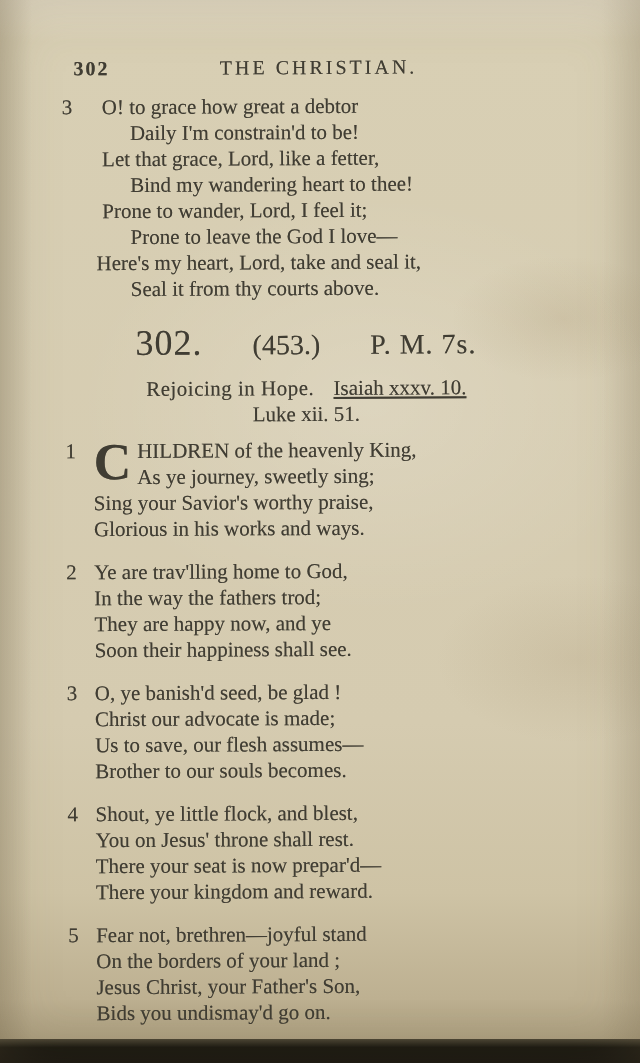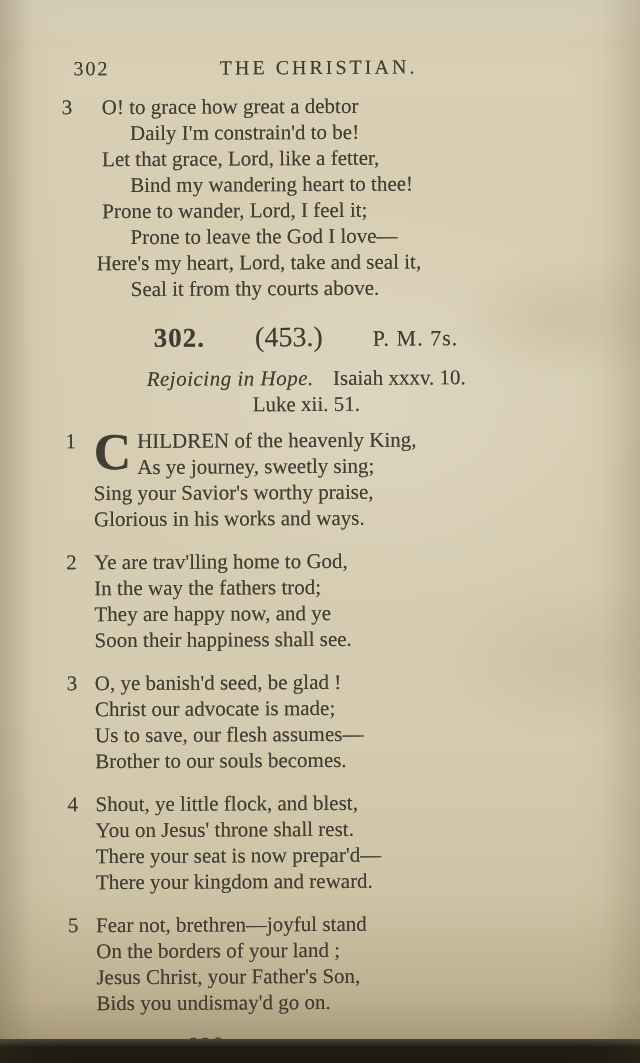--- a/index.html
+++ b/index.html
@@ -25,40 +25,40 @@
     position:absolute;left:0;top:0;width:640px;
     padding:56px 90px 0 64px;box-sizing:border-box;
     color:#403d33;
     transform:rotate(-0.3deg);
     text-shadow:0 0 0.5px rgba(64,61,51,0.55);
   }
   .running-head{
     display:grid;grid-template-columns:1fr auto 1fr;align-items:baseline;
     font-size:20px;margin-bottom:14px;
   }
-  .folio{justify-self:start;padding-left:12px;letter-spacing:2px;}
+  .folio{justify-self:start;padding-left:12px;letter-spacing:2px;font-weight:bold;}
   .head-title{justify-self:center;letter-spacing:3px;transform:translateX(14px);}
   .stanza{position:relative;font-size:21px;line-height:26px;}
   .stanza-number{position:absolute;left:0;top:0;}
   .continued{padding-left:34px;margin-bottom:20px;}
   .continued .line:nth-of-type(odd){padding-left:6px;}
   .continued .line:nth-of-type(even){padding-left:34px;}
   .continued .line:nth-of-type(7){padding-left:0;}
   .hymn-heading{
     display:flex;justify-content:center;align-items:baseline;gap:50px;
     margin:6px 0 12px 0;
   }
-  .hymn-number{font-size:27px;font-weight:bold;letter-spacing:1px;}
+  .hymn-number{font-size:36px;font-weight:normal;letter-spacing:1px;}
   .hymn-alt{font-size:28px;}
-  .hymn-meter{font-size:22px;letter-spacing:1px;}
+  .hymn-meter{font-size:28px;letter-spacing:1px;}
   .hymn-subtitle{
     text-align:center;font-size:21px;line-height:26px;margin-bottom:10px;
   }
-  .subtitle-main{font-style:italic;letter-spacing:0.5px;}
-  .subtitle-ref{margin-left:14px;}
+  .subtitle-main{letter-spacing:0.5px;}
+  .subtitle-ref{margin-left:14px;text-decoration:underline;}
   .verse{padding-left:30px;margin-bottom:17px;}
   .verse .stanza-number{left:2px;}
   .dropcap{
     float:left;font-size:52px;line-height:44px;height:48px;
     margin:2px 6px 0 0;font-weight:bold;
   }
   .footer{
     font-size:21px;margin:4px 0 0 122px;letter-spacing:1px;
   }
   .vignette{

